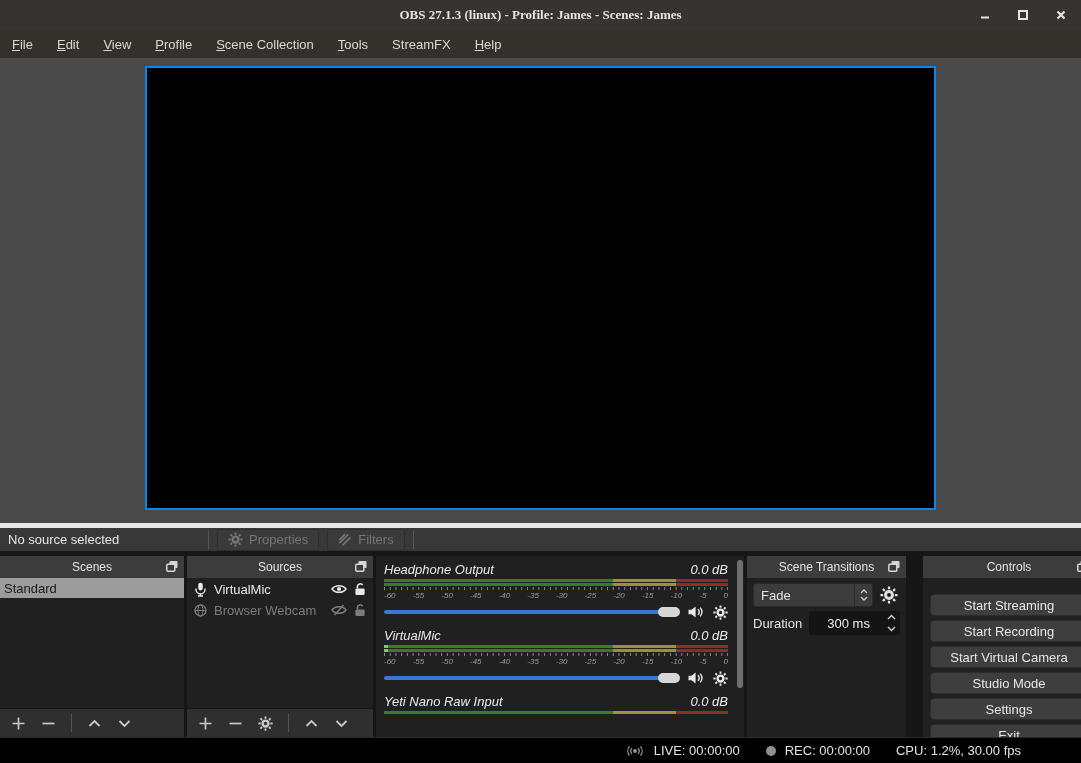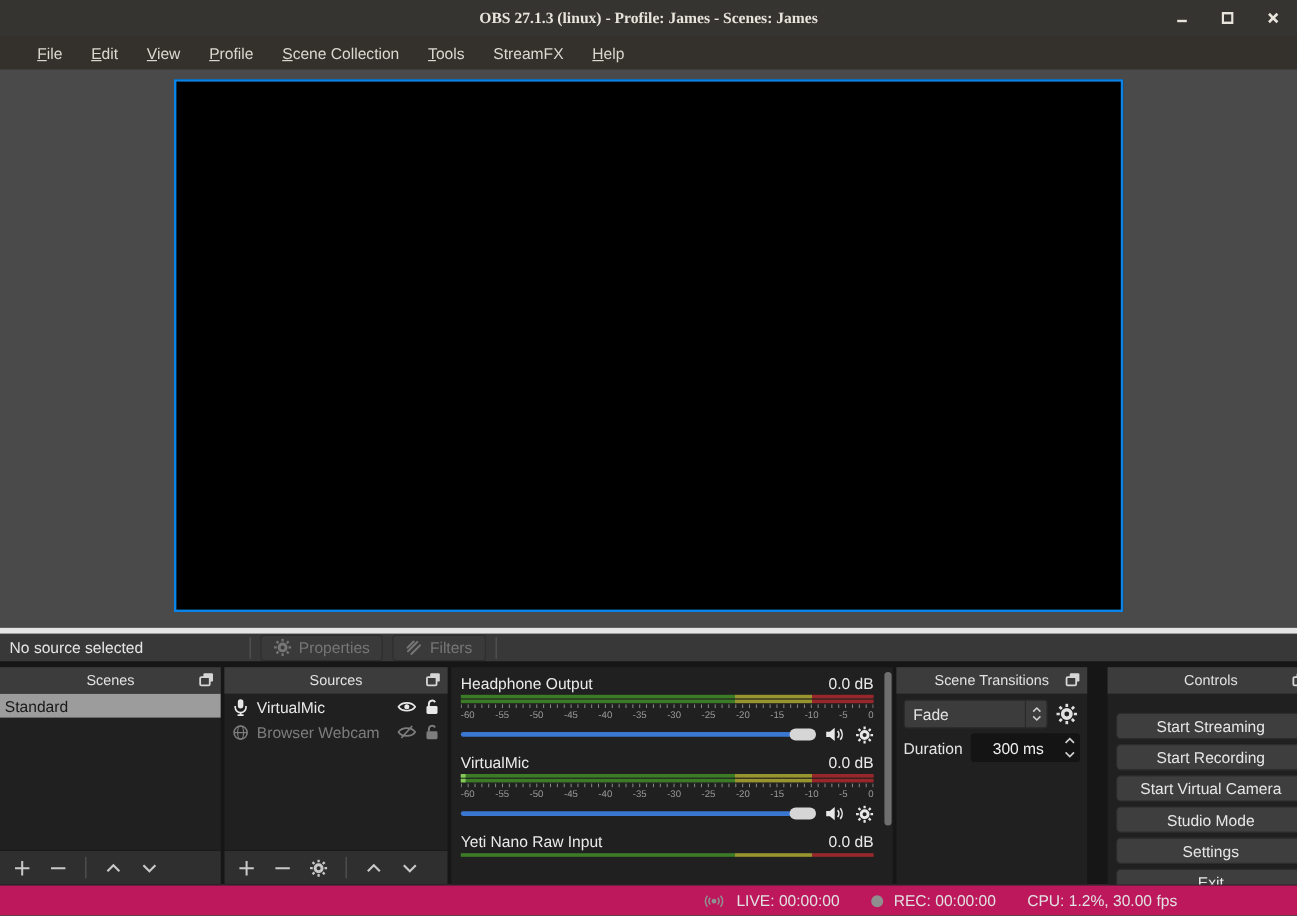--- a/index.html
+++ b/index.html
@@ -10,21 +10,21 @@
   
   .titlebar { height:30px; background:#363430; display:flex; align-items:center;
     justify-content:center; position:relative; }
   .title-text { color:#e8e4dc; font-size:13px; font-weight:700;font-family:Liberation Serif, serif; }
   .win-btns { position:absolute; right:14px; top:0; height:100%; display:flex;
     align-items:center; gap:26px; color:#e8e4dc; }
   .wbtn { width:12px; height:12px; display:flex; align-items:center; justify-content:center; }
 
   
   .menubar { height:28px; background:#34312c; display:flex; align-items:center;
-    padding-left:19px; }
+    padding-left:0; }
   .menu-item { display:inline-block; padding:4px 12px; color:#dcd8d0; font-size:13px; }
   .menu-item::first-letter { text-decoration:underline; }
   .menu-item.no-mn::first-letter { text-decoration:none; }
 
   
   .main { height:465px; background:#4a4a4a; position:relative; }
   .preview { position:absolute; left:145px; top:8px; width:791px; height:444px;
     background:#000; border:2px solid #0a84e8; }
 
   
@@ -59,21 +59,21 @@
   .scene-item { height:20px; background:#9c9c9c; color:#191919; font-size:13px;
     display:flex; align-items:center; padding-left:4px; }
 
   
   .src-row { height:20px; display:flex; align-items:center; gap:7px;
     padding:0 7px; font-size:13px; color:#e8e8e8; margin-top:1px; }
   .src-row .label { flex:1; }
   .src-row.hidden { color:#7d7d7d; }
 
   
-  .mix-body { padding:4px 16px 0 8px; }
+  .mix-body { padding:4px 16px 0 8px;font-style:italic; }
   .mix-head { height:18px; display:flex; align-items:center;
     justify-content:space-between; font-size:13px; color:#eaeaea; }
   .meter { margin-top:1px; }
   .strip { height:3px; margin-bottom:1px; position:relative;
     background:linear-gradient(90deg,#3d7c26 0 66.5%,#99952e 66.5% 85%,#98272b 85% 100%); }
   .peak .strip::before { content:""; position:absolute; left:0; top:0; bottom:0;
     width:4px; background:#86c65a; }
   .tickmarks { height:3px; margin-top:1px;
     background-image:linear-gradient(90deg,#8a8a8a 0 1px,transparent 1px 100%);
     background-size:calc(100%/60) 100%; }
@@ -106,23 +106,23 @@
     display:flex; flex-direction:column; justify-content:space-between; color:#d0d0d0; }
 
   
   .ctl-body { padding:16px 7px; }
   .ctl-btn { width:100%; height:22px; margin-bottom:4px; background:#3e3e3e;
     border:1px solid #2c2c2c; border-radius:4px; color:#e6e6e6; font-size:13px;
     display:flex; align-items:center; justify-content:center;
     font-family:"Liberation Sans",sans-serif; }
 
   
-  .statusbar { height:26px; background:#be185d; border-top:1px solid #2a2a2a;
+  .statusbar { height:26px; background:#000000; border-top:1px solid #2a2a2a;
     display:flex; align-items:center; justify-content:flex-end;
-    padding-right:100px; font-size:13px; color:#e2e2e2; }
+    padding-right:60px; font-size:13px; color:#e2e2e2; }
   .sb-icon { color:#909090; display:flex; align-items:center; }
   .sb-gap-s { width:9px; } .sb-gap-l { width:26px; }
   .rec-dot { width:10px; height:10px; border-radius:50%; background:#8f8f8f; }
 </style>
 </head>
 <body>
 
 <div class="titlebar">
   <span class="title-text">OBS 27.1.3 (linux) - Profile: James - Scenes: James</span>
   <div class="win-btns">

